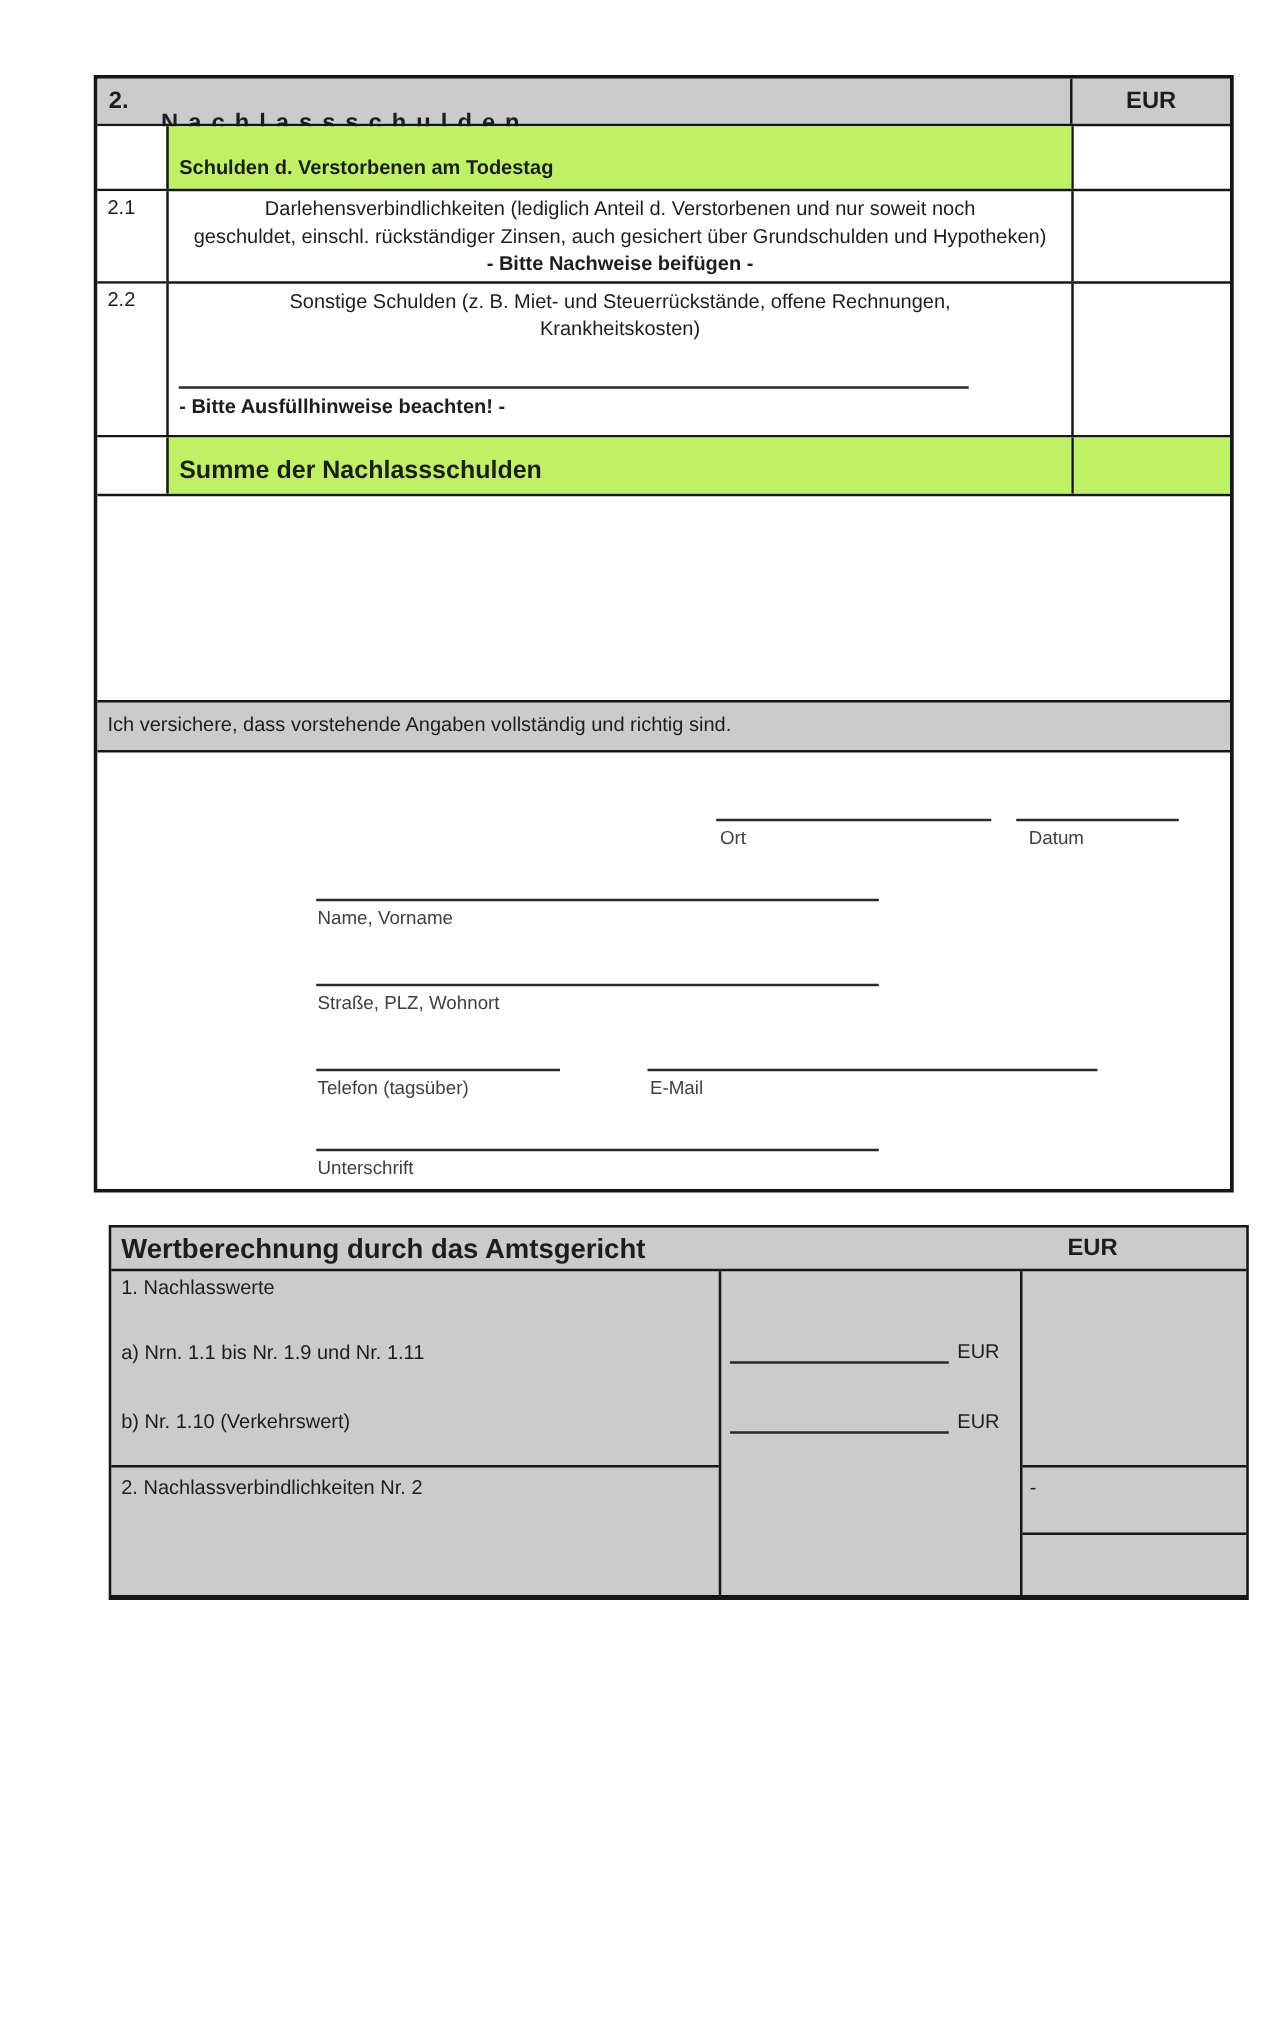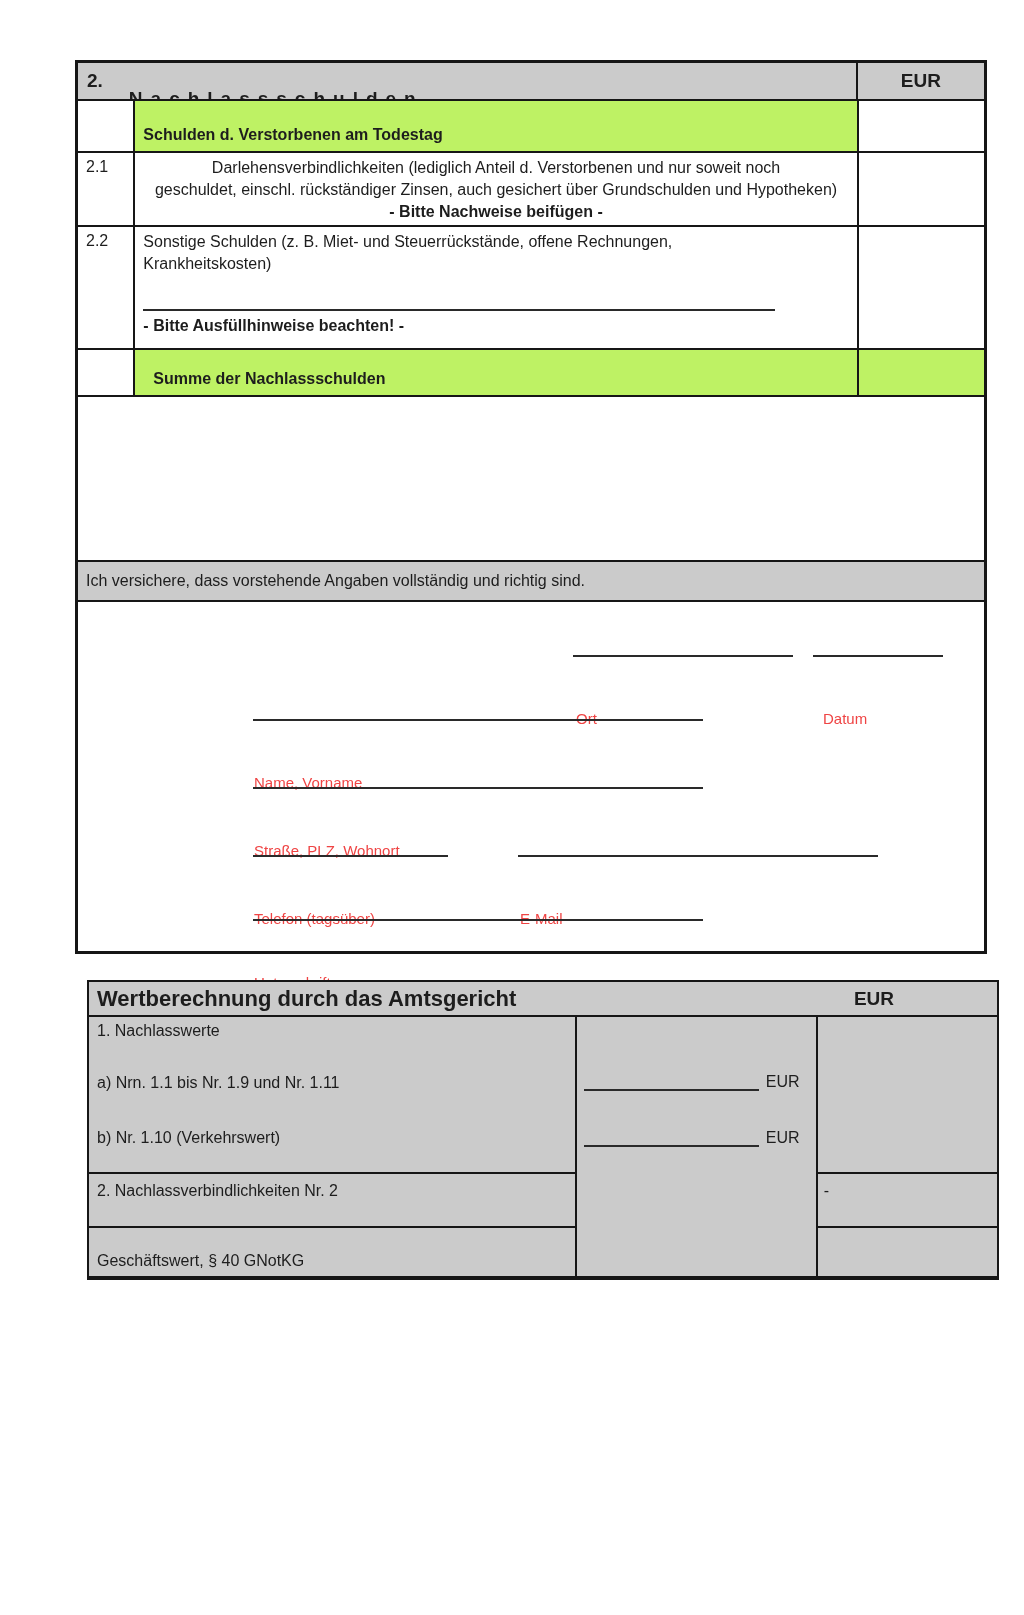--- a/index.html
+++ b/index.html
@@ -27,32 +27,32 @@
   .cnum { width:56px; background:#fff; font-size:16px; padding:5px 0 0 8px; }
   .cmain { width:733px; border-left:2px solid #161616; position:relative; }
   .ceur { width:129px; border-left:2px solid #161616; }
 
   .rschulden { height:52px; border-top:2px solid #161616; }
   .rschulden .cmain { display:flex; align-items:flex-end; padding:0 8px 7px 8px; font-size:16px; }
   .r21 { height:74px; border-top:2px solid #161616; }
   .r21 .cmain { padding:4px 8px 0 8px; font-size:16px;text-align:center; }
   .txtline { line-height:22px; white-space:nowrap; }
   .r22 { height:123px; border-top:2px solid #161616; }
-  .r22 .cmain { padding:4px 8px 0 8px; font-size:16px; }
+  .r22 .cmain { padding:4px 8px 0 8px; font-size:16px;text-align:center; }
   .fill22 { position:absolute; left:8px; top:82px; width:632px; border-bottom:2px solid #2a2a2a; height:2px; }
   .note22 { position:absolute; left:8px; top:90px; font-size:16px; font-weight:bold; white-space:nowrap; }
   .rsumme { height:47px; border-top:2px solid #161616; }
-  .rsumme .cmain { display:flex; align-items:flex-end; padding:0 8px 7px 18px; font-size:16px; }
+  .rsumme .cmain { display:flex; align-items:flex-end; padding:0 8px 7px 8px; font-size:20px; }
 
   .rbig { height:165px; border-top:2px solid #161616; background:#fff; }
   .rdecl { height:40px; border-top:2px solid #161616; background:#cbcbcb; display:flex; align-items:center; padding-left:8px; font-size:16px;text-align:center; }
   .rsig { height:351px; border-top:2px solid #161616; background:#fff; }
 
   .fline { position:absolute; border-bottom:2px solid #2a2a2a; height:2px; }
-  .flabel { position:absolute; font-size:15px; color:#ef4444; white-space:nowrap;margin-top:48px; }
+  .flabel { position:absolute; font-size:15px; color:#404040; white-space:nowrap; }
 
   
   .t2 { position:absolute; left:87px; top:980px; width:912px; border:2px solid #161616; border-bottom-width:4px; background:#cbcbcb; }
   .t2head { height:35px; position:relative; border-bottom:2px solid #161616; }
   .t2title { position:absolute; left:8px; top:4px; font-size:22px; font-weight:bold; white-space:nowrap; }
   .t2eur { position:absolute; left:725px; top:6px; width:120px; text-align:center; font-size:19px; font-weight:bold; }
   .t2body { position:relative; display:flex; height:259px; }
   .lcol { width:488px;border-radius:22px; }
   .lc1 { height:155px; position:relative; font-size:16px; }
   .lc1 .l1 { position:absolute; left:8px; top:5px; }
@@ -163,23 +163,20 @@
 
       <div class="lcol">
         <div class="lc1">
           <div class="l1">1. Nachlasswerte</div>
           <div class="la">a) Nrn. 1.1 bis Nr. 1.9 und Nr. 1.11</div>
           <div class="lb">b) Nr. 1.10 (Verkehrswert)</div>
         </div>
         <div class="lc2">
           <span>2. Nachlassverbindlichkeiten Nr. 2</span>
         </div>
-        <div class="lc3">
-          <span>Geschäftswert, § 40 GNotKG</span>
-        </div>
       </div>
 
       <div class="mcol">
         <div class="mentry" style="top:56px;">
           <span class="mline"></span><span class="mcur">EUR</span>
         </div>
         <div class="mentry" style="top:112px;">
           <span class="mline"></span><span class="mcur">EUR</span>
         </div>
       </div>

